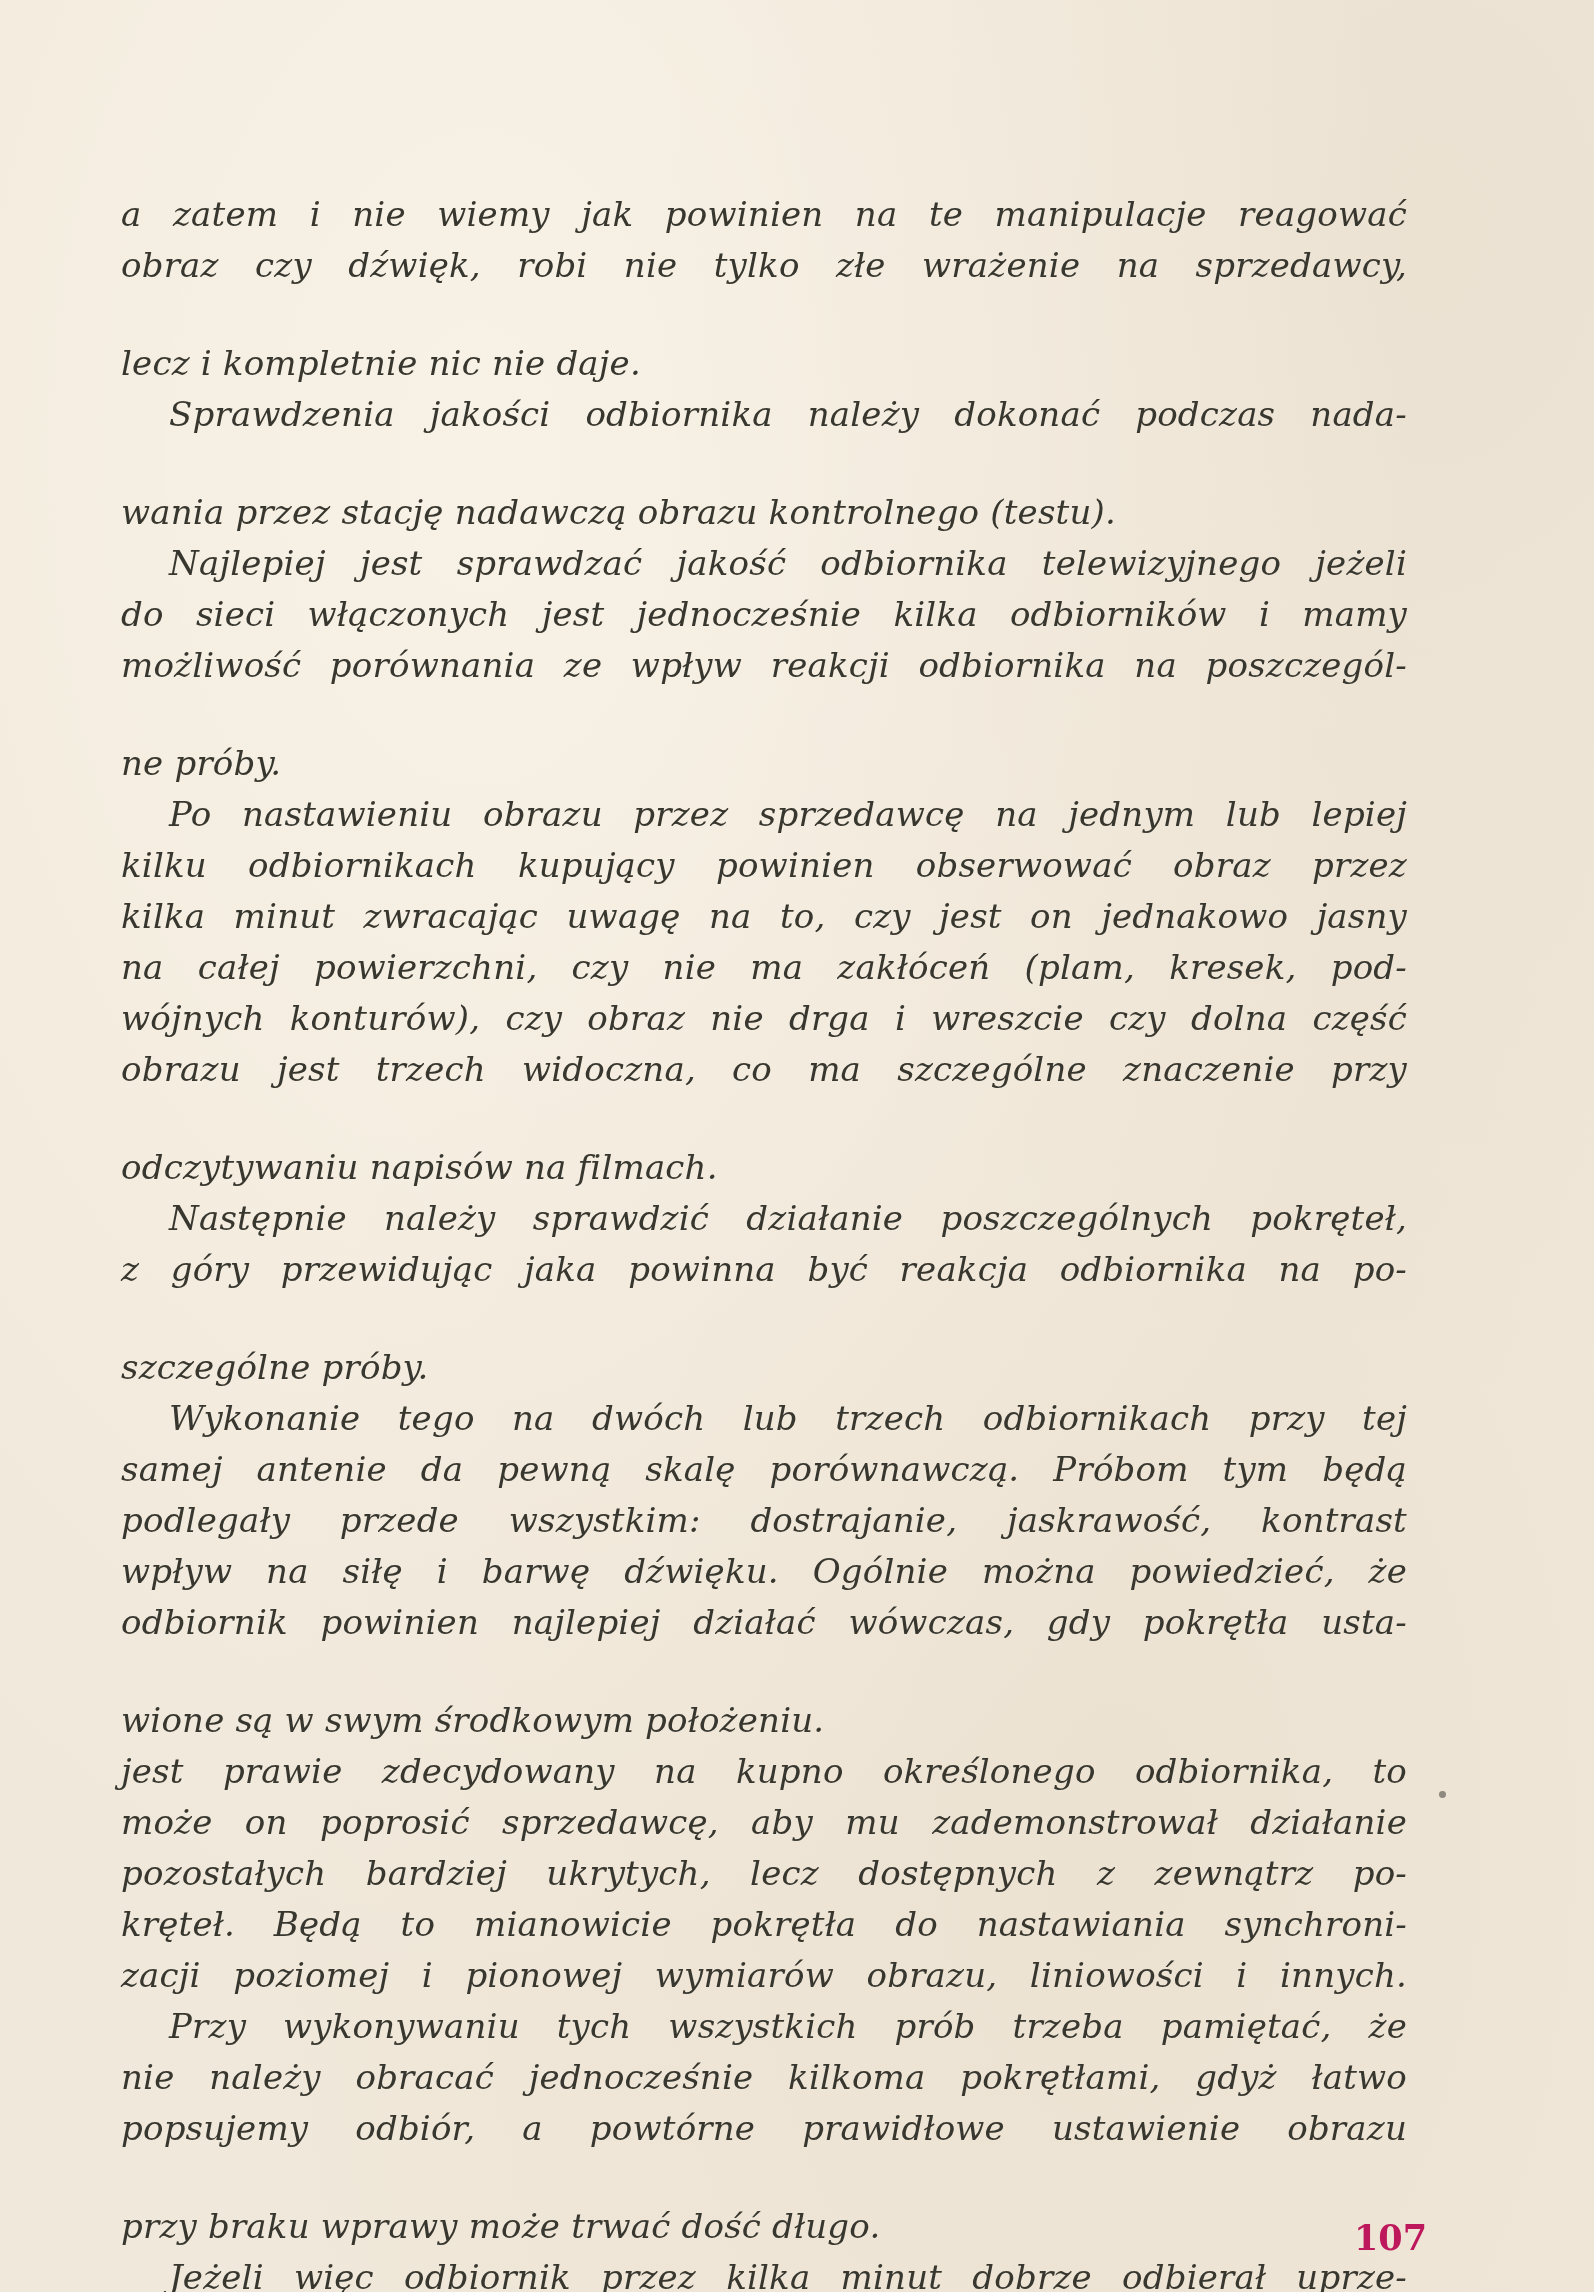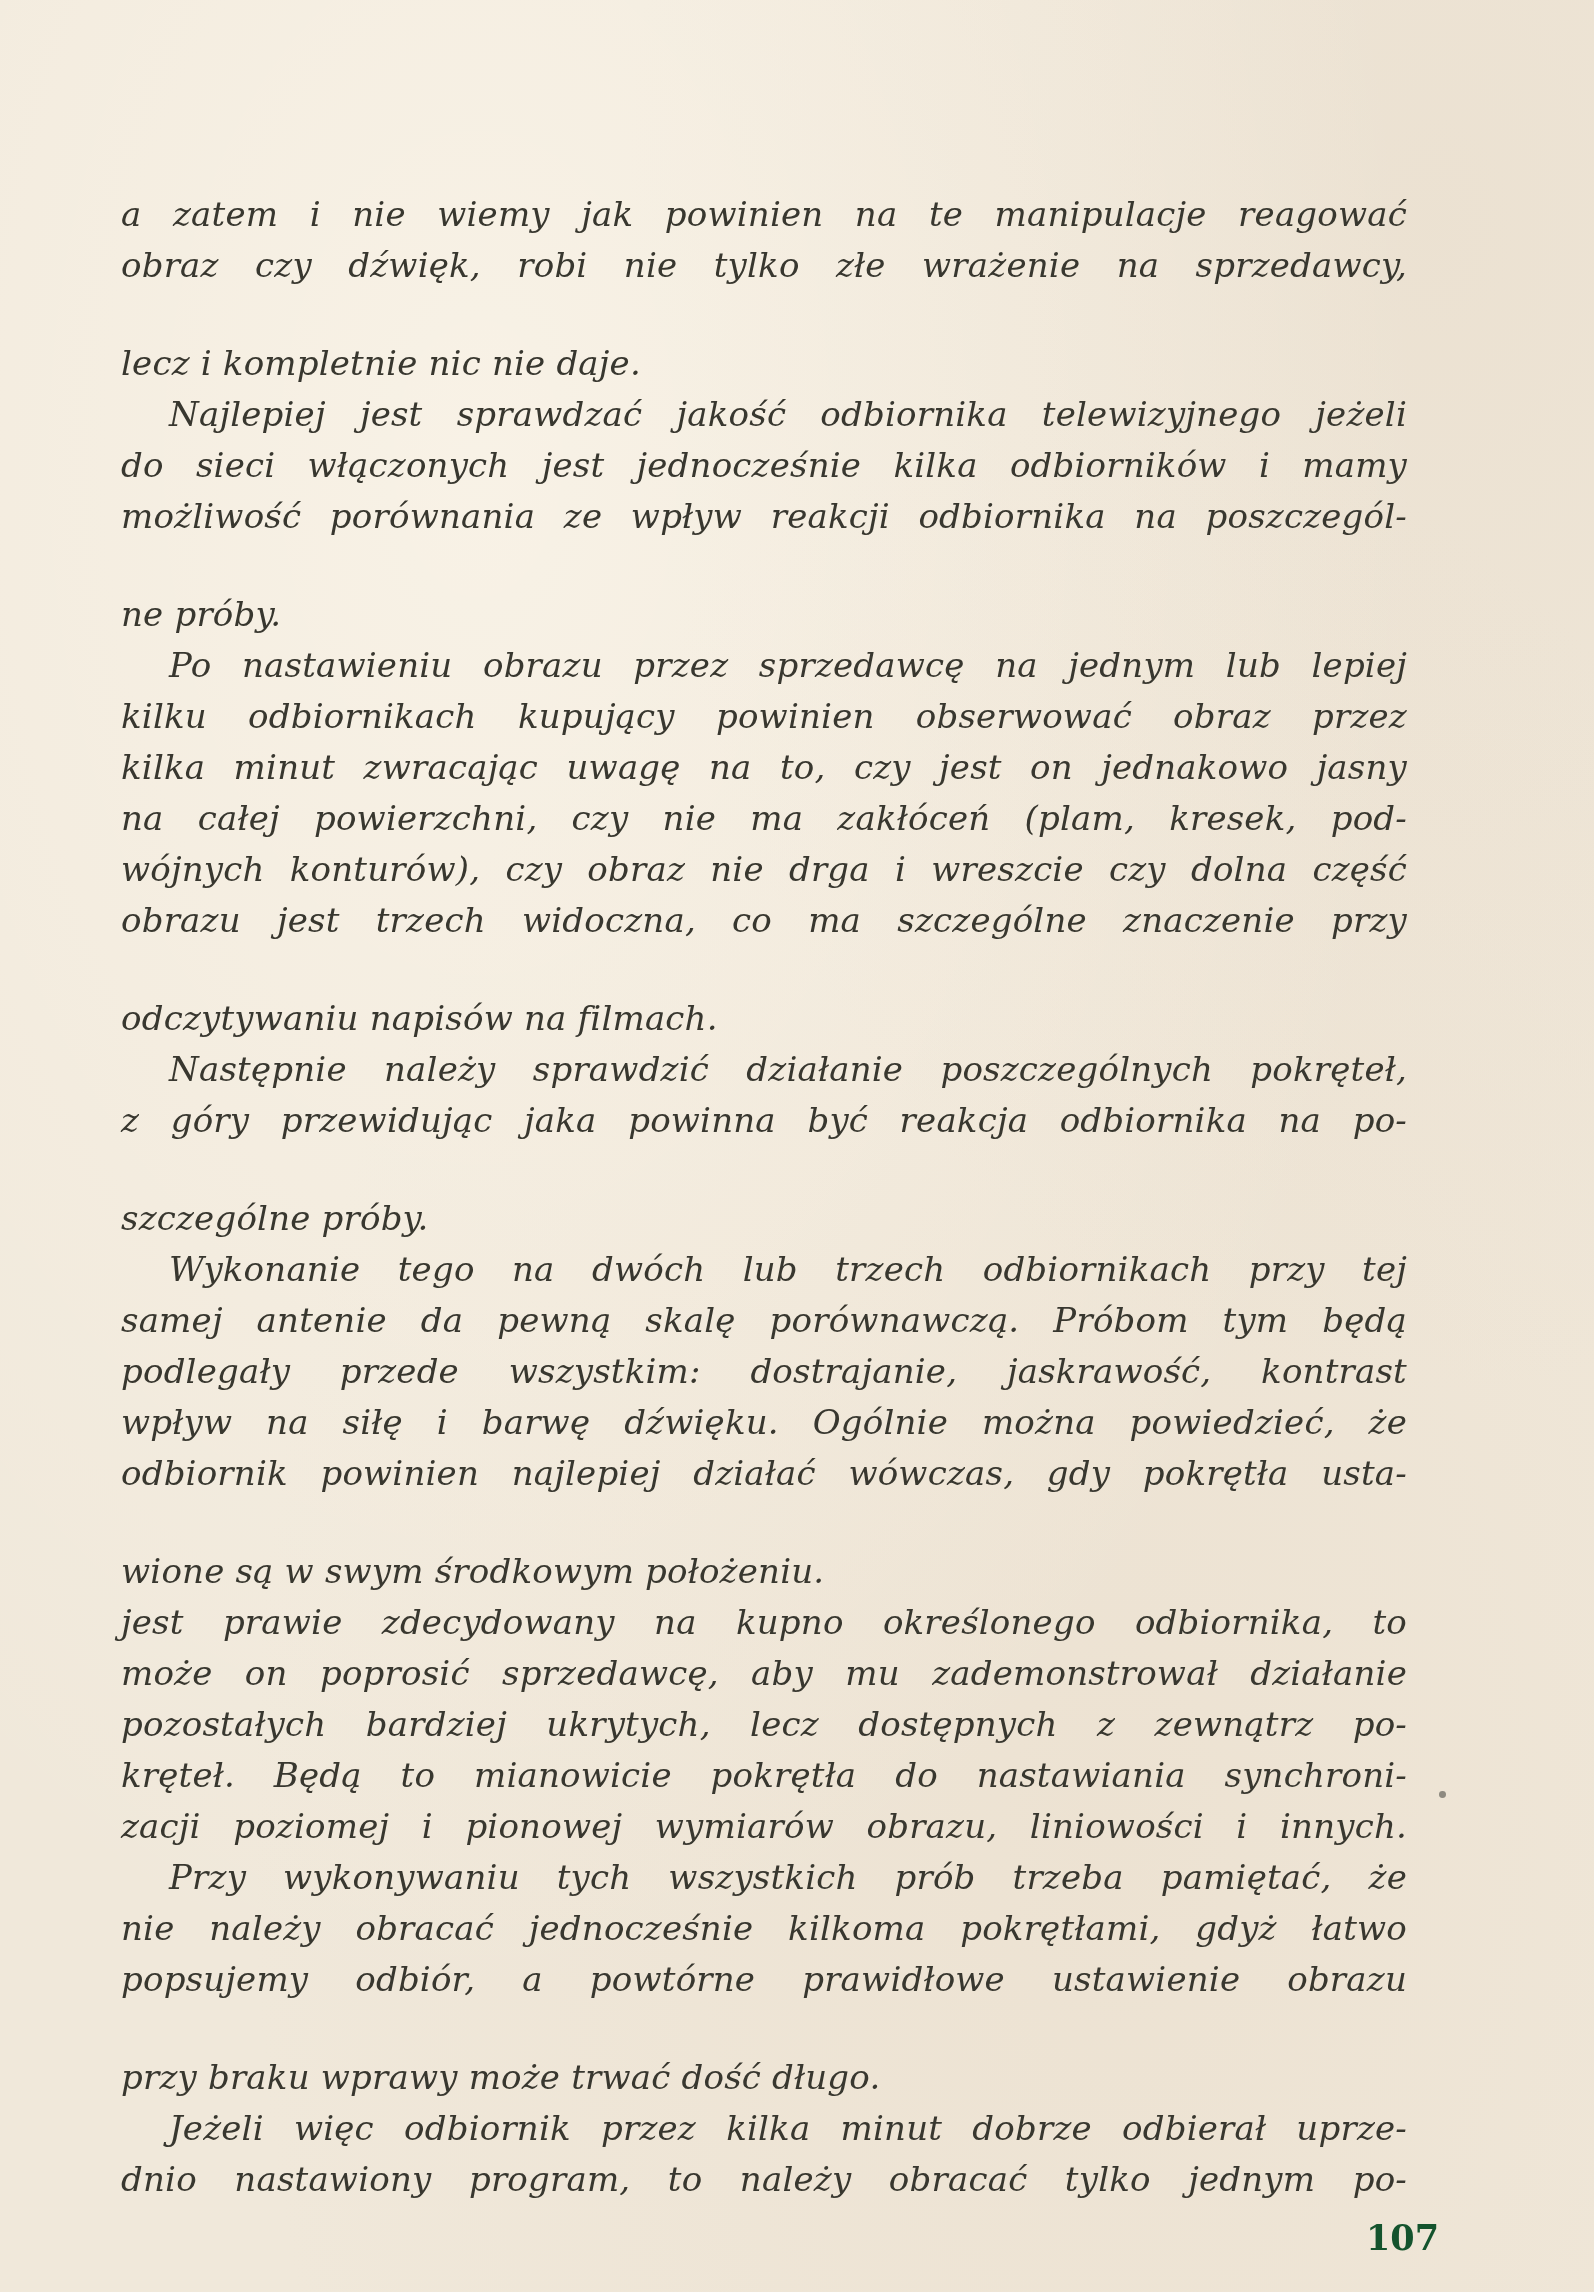--- a/index.html
+++ b/index.html
@@ -41,42 +41,45 @@
   }
   .line.indent {
     padding-left: 48px;
   }
   .page-number {
     position: absolute;
     left: 1354px;
     top: 2217px;
     font-size: 35px;
     font-weight: bold;
-    color: #14532d;
+    color: #be185d;
     font-family: "DejaVu Serif", "Liberation Serif", serif;
-    margin-left: 12px;
   }
   .dot {
     position: absolute;
     width: 6.8px;
     height: 6.8px;
     border-radius: 50%;
     background: #8e8a80;
     left: 1439px;
     top: 1791px;
   }
 </style>
 </head>
 <body>
 
 <div class="page">
   <div>
     <div class="line">a zatem i nie wiemy jak powinien na te manipulacje reagować</div>
     <div class="line">obraz czy dźwięk, robi nie tylko złe wrażenie na sprzedawcy,</div>
     <div class="line last">lecz i kompletnie nic nie daje.</div>
+  </div>
+  <div>
+    <div class="line indent">Sprawdzenia jakości odbiornika należy dokonać podczas nada-</div>
+    <div class="line last">wania przez stację nadawczą obrazu kontrolnego (testu).</div>
   </div>
   <div>
     <div class="line indent">Najlepiej jest sprawdzać jakość odbiornika telewizyjnego jeżeli</div>
     <div class="line">do sieci włączonych jest jednocześnie kilka odbiorników i mamy</div>
     <div class="line">możliwość porównania ze wpływ reakcji odbiornika na poszczegól-</div>
     <div class="line last">ne próby.</div>
   </div>
   <div>
     <div class="line indent">Po nastawieniu obrazu przez sprzedawcę na jednym lub lepiej</div>
     <div class="line">kilku odbiornikach kupujący powinien obserwować obraz przez</div>

